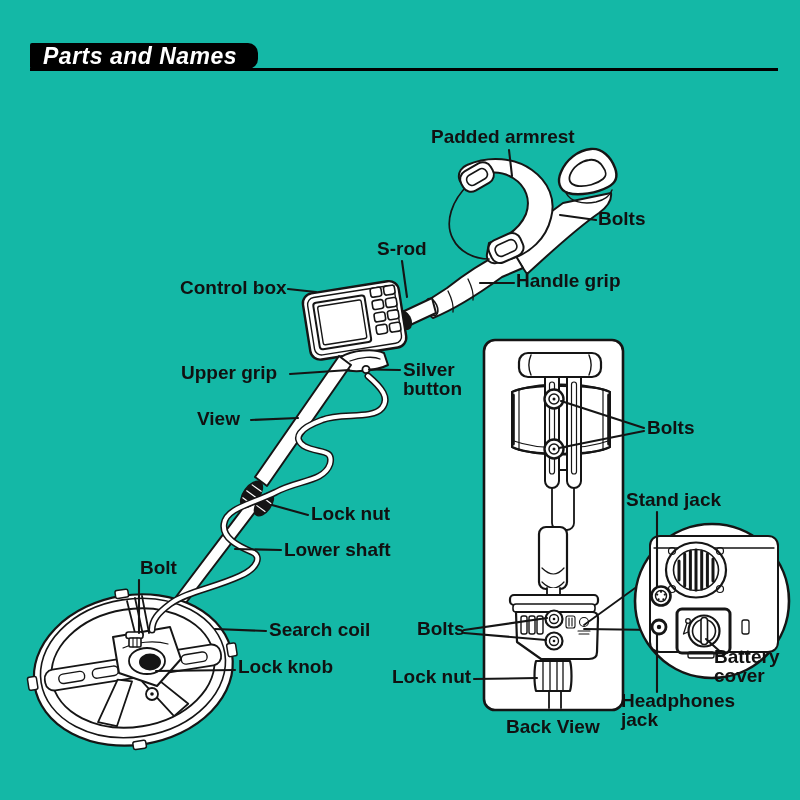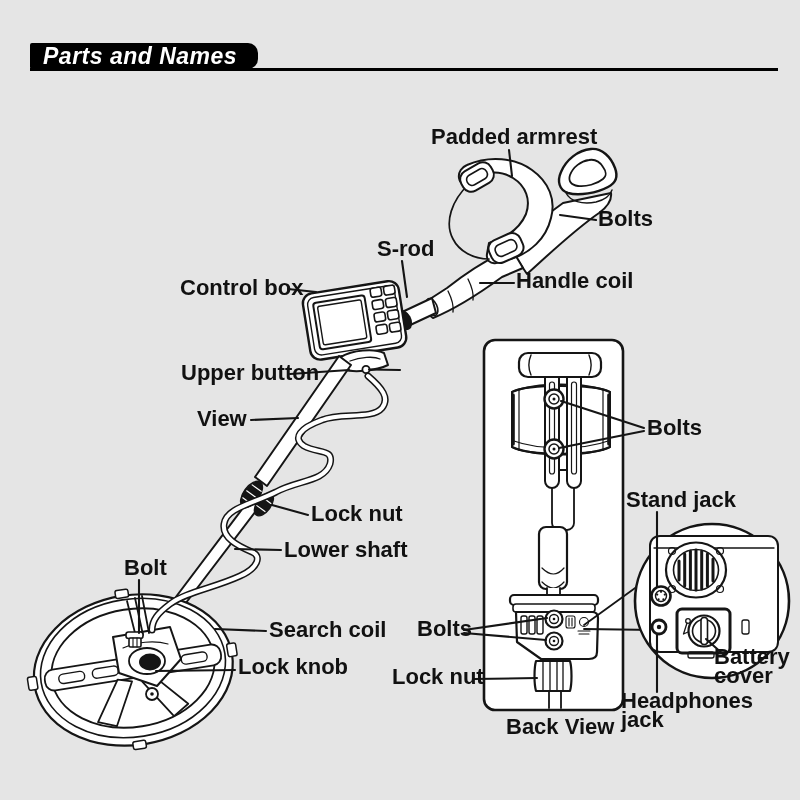--- a/index.html
+++ b/index.html
@@ -1,23 +1,23 @@
 <!DOCTYPE html>
 <html><head>
 <meta charset="utf-8">
 <style>
   html,body{margin:0;padding:0;background:#fff;}
-  #page{position:relative;width:800px;height:800px;background:#e5e5e5;overflow:hidden;
+  #page{position:relative;width:800px;height:800px;background:#14b8a6;overflow:hidden;
         font-family:"Liberation Sans",sans-serif;}
   .title-bar{position:absolute;left:30px;top:43px;width:228px;height:26px;background:#000;
              border-radius:2px 10px 10px 2px;display:flex;align-items:center;}
   .title-bar span{color:#fff;font-size:23px;font-weight:700;font-style:italic;padding-left:13px;
                   letter-spacing:.5px;white-space:nowrap;}
   .title-rule{position:absolute;left:30px;top:68px;width:748px;height:3px;background:#000;}
-  .lbl{position:absolute;font-size:22px;font-weight:700;color:#111;line-height:19px;white-space:nowrap;}
+  .lbl{position:absolute;font-size:19px;font-weight:700;color:#111;line-height:19px;white-space:nowrap;}
   .wrap{white-space:normal;}
   .caption{}
   svg{position:absolute;left:0;top:0;}
 </style>
 </head>
 <body>
 
 <div id="page">
 
   <header>
@@ -265,27 +265,28 @@
         <path d="M474,679 L537,678"></path>
         <path d="M724,655 L706,639"></path>
         <path d="M657,692 L657,635"></path>
       </g>
     </g>
   </svg>
 
   <div class="lbl" style="left:431px;top:127px">Padded armrest</div>
   <div class="lbl" style="left:598px;top:209px">Bolts</div>
   <div class="lbl" style="left:377px;top:239px">S-rod</div>
-  <div class="lbl" style="left:516px;top:271px">Handle coil</div>
+  <div class="lbl" style="left:516px;top:271px">Handle grip</div>
   <div class="lbl" style="left:180px;top:278px">Control box</div>
-  <div class="lbl" style="left:181px;top:363px">Upper button</div>
+  <div class="lbl wrap" style="left:403px;top:360px;width:72px">Silver button</div>
+  <div class="lbl" style="left:181px;top:363px">Upper grip</div>
   <div class="lbl" style="left:197px;top:409px">View</div>
   <div class="lbl" style="left:311px;top:504px">Lock nut</div>
   <div class="lbl" style="left:284px;top:540px">Lower shaft</div>
-  <div class="lbl" style="left:124px;top:558px">Bolt</div>
+  <div class="lbl" style="left:140px;top:558px">Bolt</div>
   <div class="lbl" style="left:269px;top:620px">Search coil</div>
   <div class="lbl" style="left:238px;top:657px">Lock knob</div>
 
   <div class="lbl" style="left:647px;top:418px">Bolts</div>
   <div class="lbl" style="left:626px;top:490px">Stand jack</div>
   <div class="lbl" style="left:417px;top:619px">Bolts</div>
   <div class="lbl" style="left:392px;top:667px">Lock nut</div>
   <div class="lbl wrap" style="left:621px;top:691px;width:128px">Headphones jack</div>
   <div class="lbl wrap" style="left:714px;top:647px;width:80px">Battery cover</div>
   <div class="lbl caption" style="left:506px;top:717px">Back View</div>

